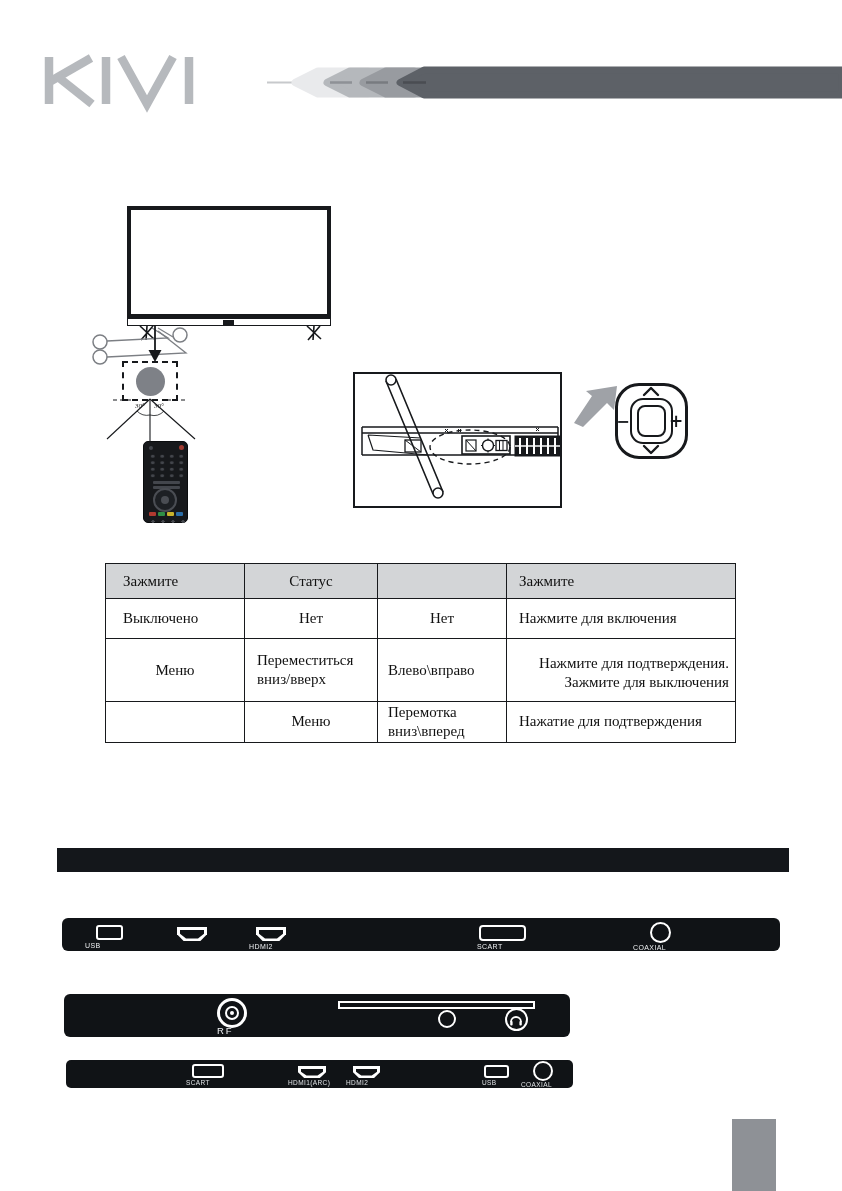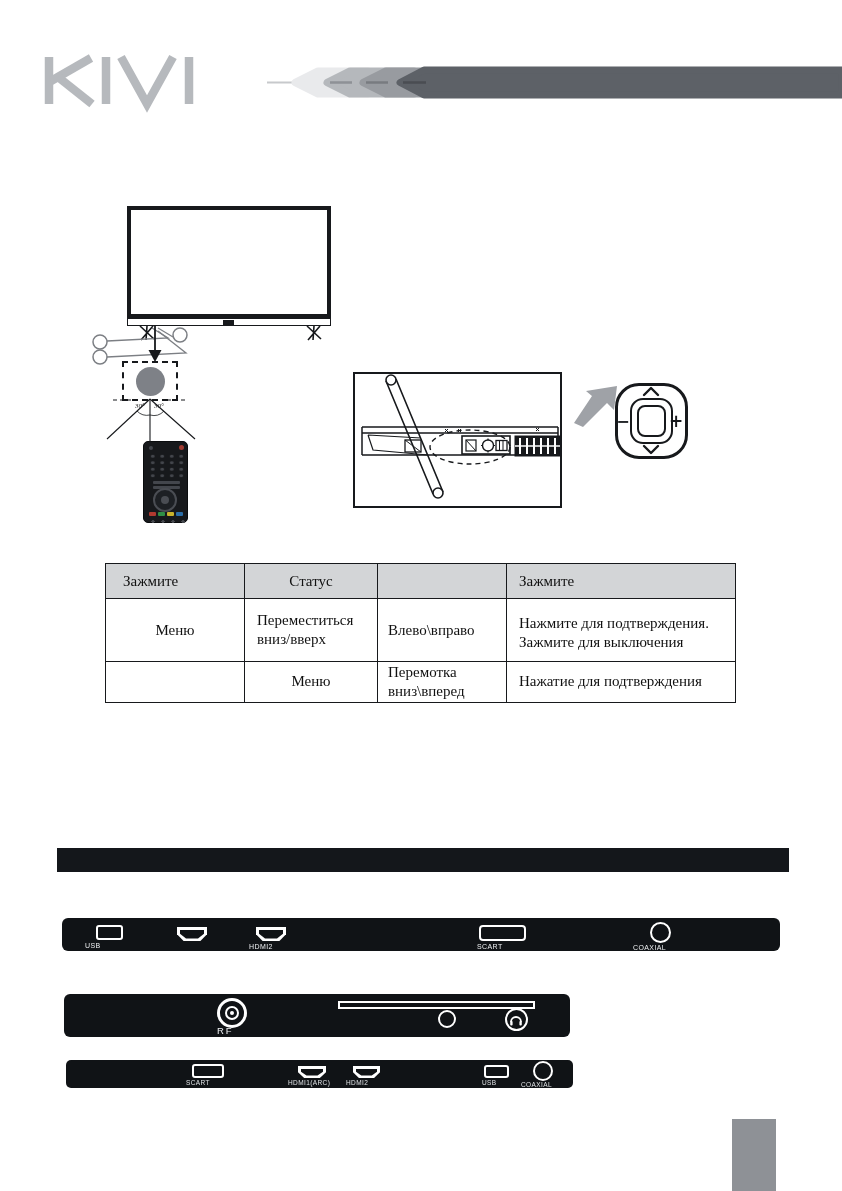--- a/index.html
+++ b/index.html
@@ -35,21 +35,21 @@
   
   .ctl-table{position:absolute;left:105px;top:563px;width:630px;border-collapse:collapse;table-layout:fixed;
              font:15px/1.25 "Liberation Serif",serif;color:#111;}
   .ctl-table td{border:1.5px solid #17191c;vertical-align:middle;}
   .ctl-table tr.hd td{background:#d3d5d7;}
   .rh{height:35px}.r1{height:40px}.r2{height:63px}.r3{height:39px}
   .al{text-align:left;padding-left:17px;}
   .am{text-align:left;padding-left:12px;padding-right:6px;}
   .an{text-align:left;padding-left:10px;padding-right:4px;}
   .ac{text-align:center;}
-  .vt{vertical-align:top;padding-top:7px;white-space:pre-line;}
+  .vt{vertical-align:top;padding-top:7px;white-space:pre-line;text-align:right;}
   
   .divider{left:57px;top:848px;width:732px;height:24px;background:#14171b;}
   .panel{background:#101316;border-radius:6px;}
   .p1{left:62px;top:918px;width:718px;height:33px;}
   .p2{left:64px;top:994px;width:506px;height:43px;}
   .p3{left:66px;top:1060px;width:507px;height:28px;border-radius:5px;}
   .port-rect{border:2.5px solid #fff;border-radius:3px;box-sizing:border-box;}
   .port-circ{border:2.5px solid #fff;border-radius:50%;box-sizing:border-box;}
   .hdmi .o{position:absolute;inset:0;background:#fff;clip-path:polygon(0 0,100% 0,100% 52%,78% 100%,22% 100%,0 52%);}
   .hdmi .i{position:absolute;top:2.5px;bottom:2.5px;left:3px;right:3px;background:#101316;clip-path:polygon(0 0,100% 0,100% 46%,75% 100%,25% 100%,0 46%);}
@@ -108,20 +108,26 @@
         <col style="width:129px">
         <col style="width:229px">
       </colgroup>
     <tbody>
         <tr class="hd rh">
       <td class="al">Зажмите</td>
       <td class="ac">Статус</td>
       <td class="ac"></td>
       <td class="am">Зажмите</td>
     </tr>
+    <tr class="r1">
+      <td class="al">Выключено</td>
+      <td class="ac">Нет</td>
+      <td class="ac">Нет</td>
+      <td class="am">Нажмите для включения</td>
+    </tr>
     <tr class="r2">
       <td class="ac">Меню</td>
       <td class="am">Переместиться вниз/вверх</td>
       <td class="an">Влево\вправо</td>
       <td class="am vt">Нажмите для подтверждения.
 Зажмите для выключения</td>
     </tr>
     <tr class="r3">
       <td class="ac"></td>
       <td class="ac">Меню</td>

